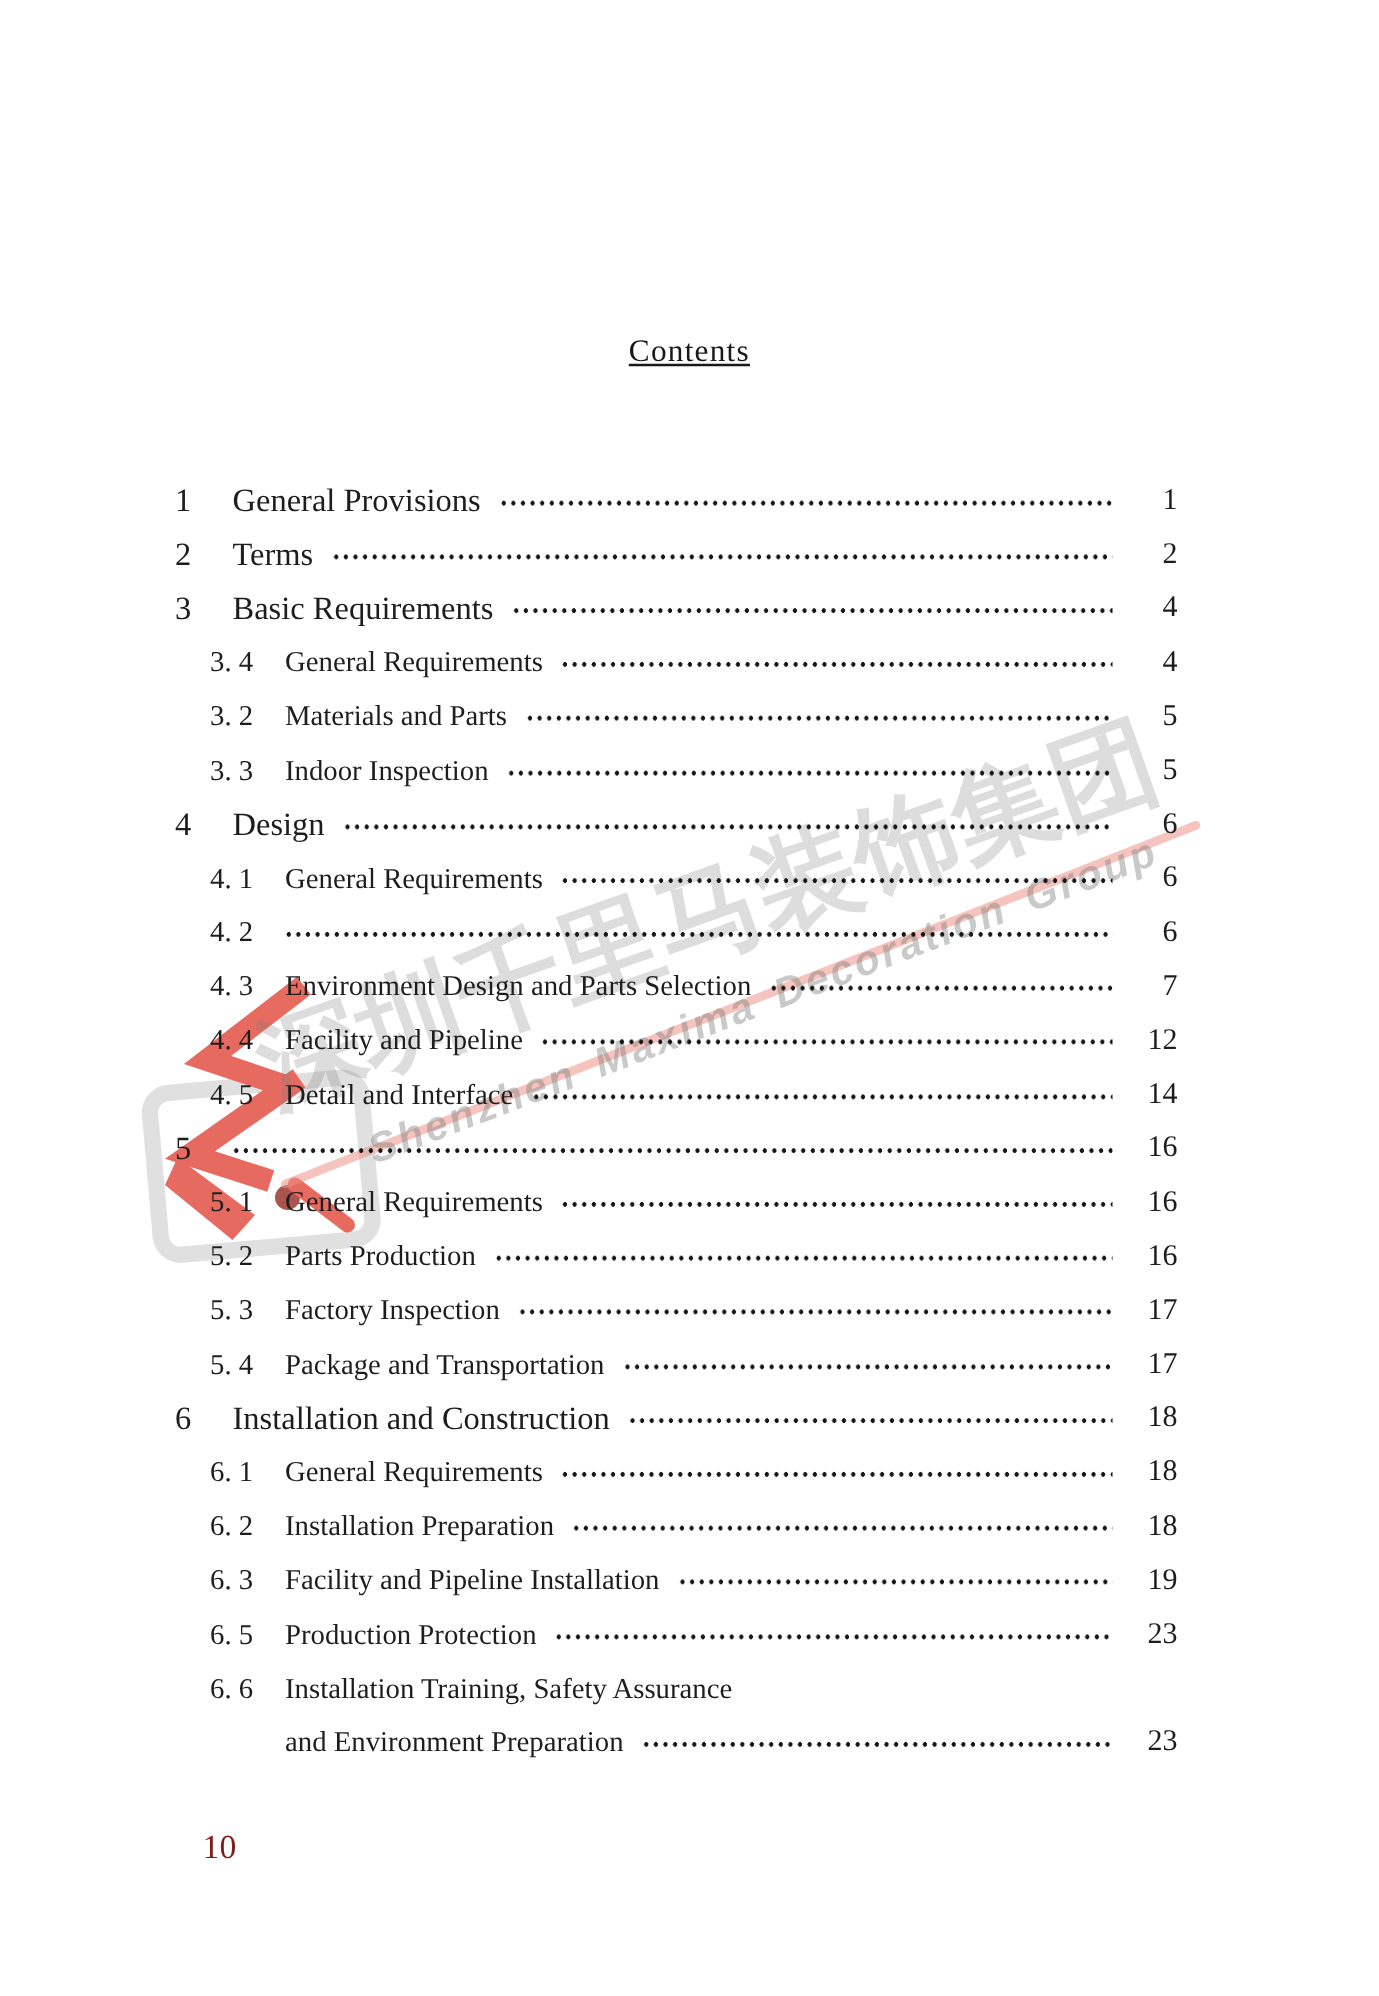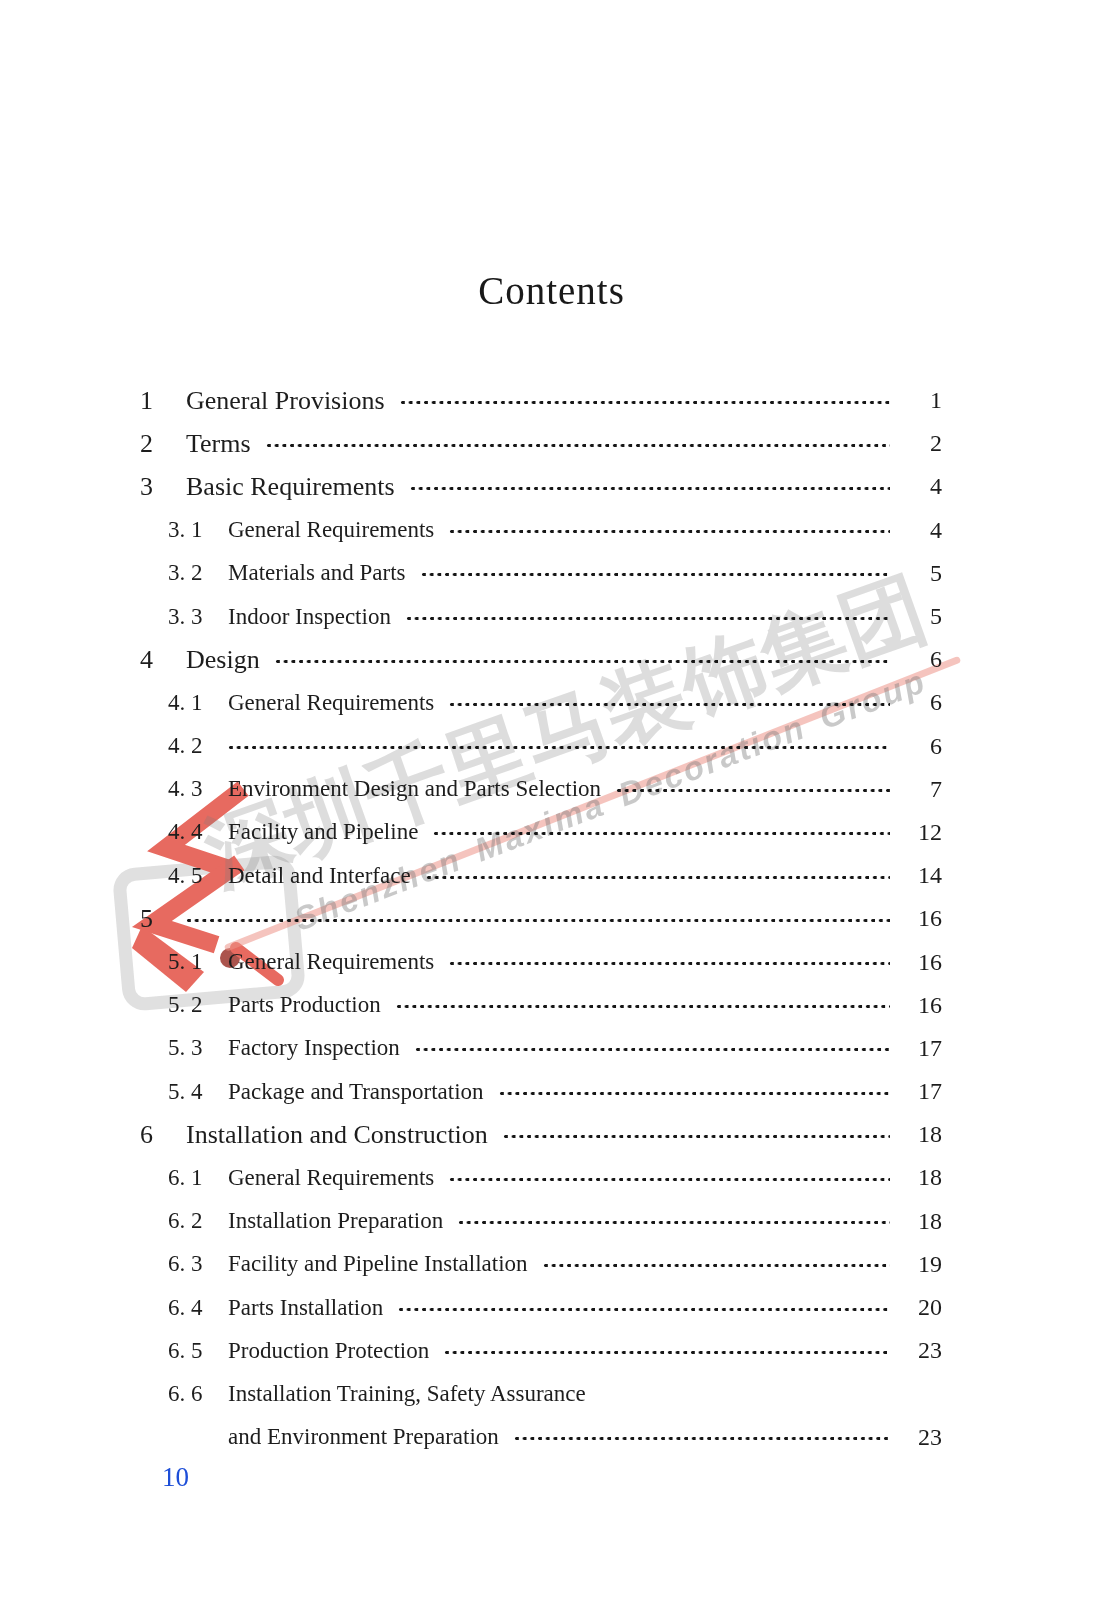--- a/index.html
+++ b/index.html
@@ -43,22 +43,23 @@
     transform-origin: left center;
   }
   .wm-logo { position:absolute; left:108px; top:766px; }
 
   
   .content { position:absolute; inset:0; z-index:2; }
 
   .doc-title {
     position:absolute; left:0; right:0; top:268px;
     text-align:center;
-    font-size:39px; letter-spacing:1px;
+    font-size:25px; letter-spacing:1px;
     color:#191919;
+    text-decoration:underline;
   }
 
   .toc {
     position:absolute; left:140px; top:379px; width:802px;
   }
   .toc-row {
     display:flex; align-items:center;
     height:43.2px;
     white-space:nowrap;
   }
@@ -72,21 +73,21 @@
     flex:1 1 auto; height:7px; margin-right:10px; margin-top:3px;
     background-image: radial-gradient(circle at 3px 3.5px, #161616 1.75px, rgba(0,0,0,0) 1.95px);
     background-size: 7.7px 7px;
     background-repeat: repeat-x;
   }
   .toc-row .spacer { flex:1 1 auto; }
   .toc-row .pg { flex:0 0 auto; min-width:42px; text-align:right; font-size:24px; }
 
   .footer-pagenum {
     position:absolute; left:162px; top:1462px;
-    font-size:27px; color:#1d4ed8;
+    font-size:27px; color:#7f1d1d;
   }
 </style>
 </head>
 <body>
 
 <div class="page">
 
   <div class="watermark">
     <svg class="wm-logo" width="210" height="250" viewBox="0 0 210 250" aria-hidden="true">
       <g opacity="0.75">
@@ -118,21 +119,21 @@
           <span class="leader"></span>
           <span class="pg">2</span>
         </div>
         <div class="toc-row lvl1">
           <span class="num">3</span>
           <span class="title">Basic Requirements</span>
           <span class="leader"></span>
           <span class="pg">4</span>
         </div>
         <div class="toc-row lvl2">
-          <span class="num">3. 1</span>
+          <span class="num">3. 4</span>
           <span class="title">General Requirements</span>
           <span class="leader"></span>
           <span class="pg">4</span>
         </div>
         <div class="toc-row lvl2">
           <span class="num">3. 2</span>
           <span class="title">Materials and Parts</span>
           <span class="leader"></span>
           <span class="pg">5</span>
         </div>
@@ -222,26 +223,20 @@
           <span class="num">6. 2</span>
           <span class="title">Installation Preparation</span>
           <span class="leader"></span>
           <span class="pg">18</span>
         </div>
         <div class="toc-row lvl2">
           <span class="num">6. 3</span>
           <span class="title">Facility and Pipeline Installation</span>
           <span class="leader"></span>
           <span class="pg">19</span>
-        </div>
-        <div class="toc-row lvl2">
-          <span class="num">6. 4</span>
-          <span class="title">Parts Installation</span>
-          <span class="leader"></span>
-          <span class="pg">20</span>
         </div>
         <div class="toc-row lvl2">
           <span class="num">6. 5</span>
           <span class="title">Production Protection</span>
           <span class="leader"></span>
           <span class="pg">23</span>
         </div>
         <div class="toc-row lvl2">
           <span class="num">6. 6</span>
           <span class="title">Installation Training, Safety Assurance</span>

